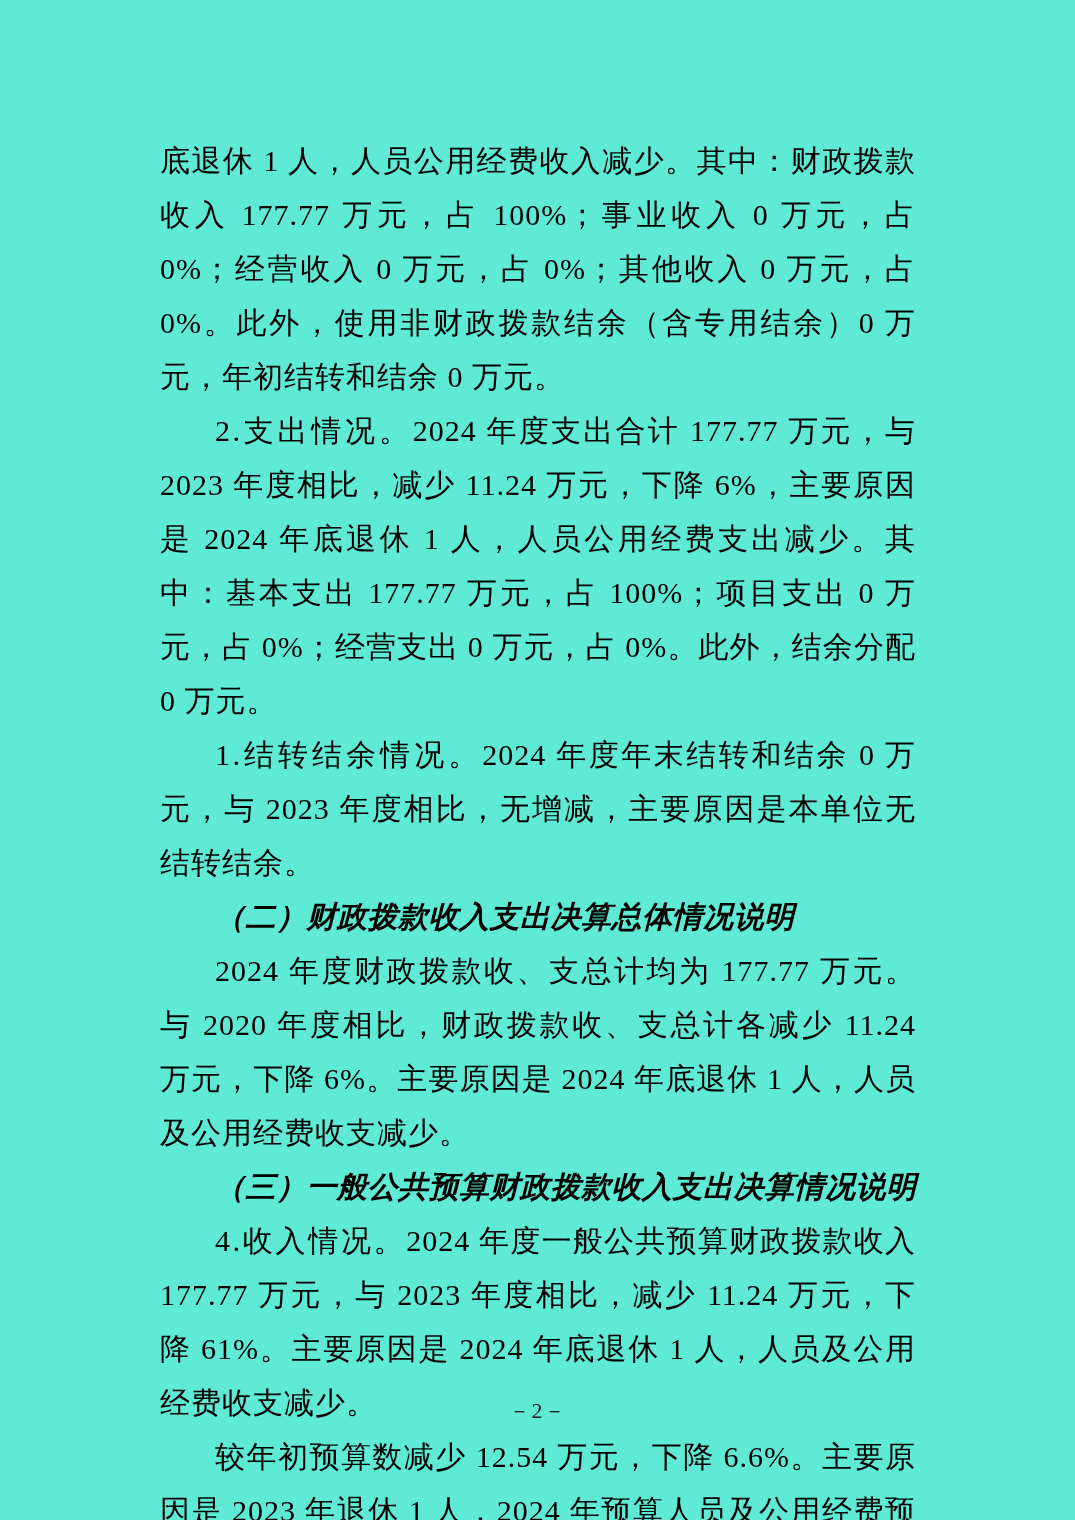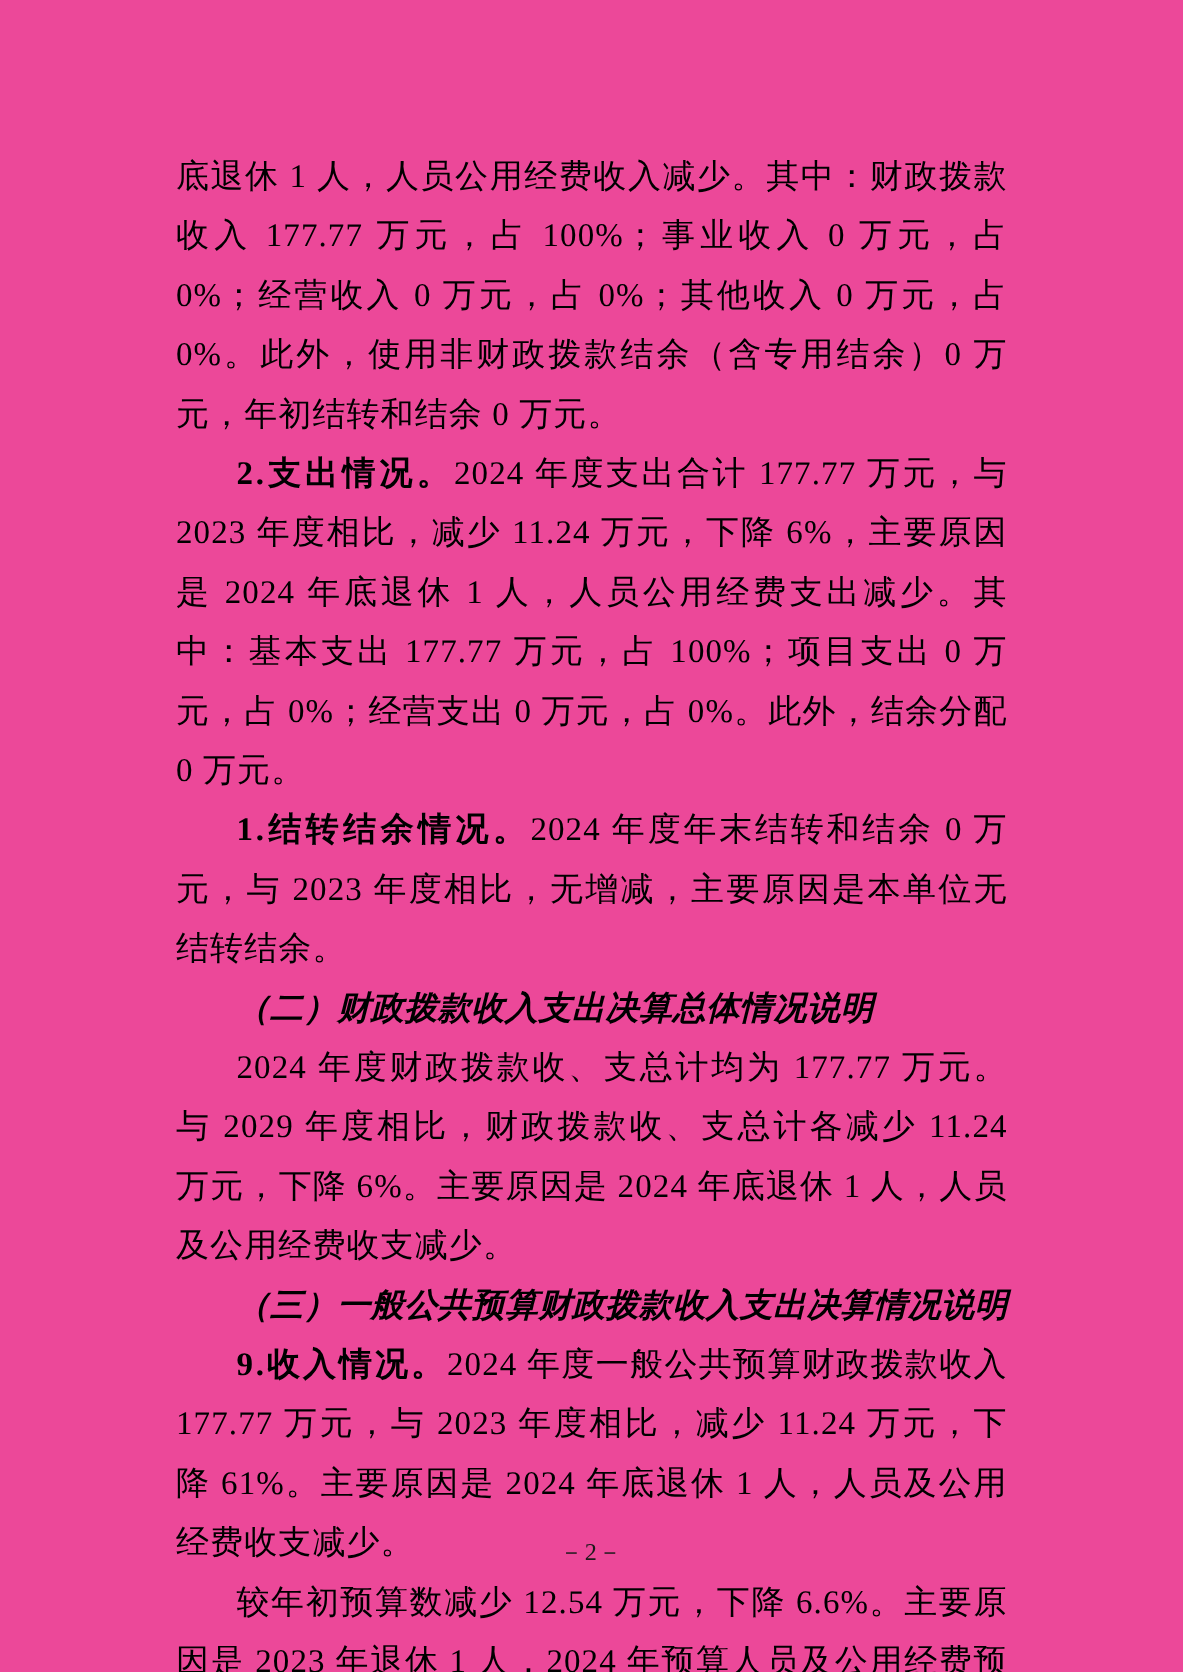--- a/index.html
+++ b/index.html
@@ -11,21 +11,21 @@
     height: 1520px;
     background: #ffffff;
     position: relative;
     overflow: hidden;
     font-family: "Liberation Serif", "DejaVu Serif", serif;
     color: #000000;
   }
   .page {
     position: absolute;
     inset: 0;
-    background: #ec4899;
+    background: #5eead4;
   }
   .content {
     position: absolute;
     left: 160px;
     top: 134px;
     width: 756px;
     font-size: 30px;
     line-height: 54px;
     letter-spacing: 1px;
     text-align: justify;
@@ -38,21 +38,21 @@
   p.indent {
     text-indent: 55px;
   }
   p.heading {
     font-weight: bold;
     white-space: nowrap;
     letter-spacing: 0.5px;
     font-style: italic;
   }
   .lead {
-    font-weight: bold;
+    font-weight: normal;
     letter-spacing: 2.5px;
   }
   .footer {
     position: absolute;
     top: 1396px;
     left: 0;
     width: 100%;
     text-align: center;
     font-size: 22px;
     letter-spacing: 1px;
@@ -67,25 +67,25 @@
   <div class="content">
 
     <p class="para"><span>底退休 1 人，人员公用经费收入减少。其中：财政拨款收入 177.77 万元，占 100%；事业收入 0 万元，占 0%；经营收入 0 万元，占 0%；其他收入 0 万元，占 0%。此外，使用非财政拨款结余（含专用结余）0 万元，年初结转和结余 0 万元。</span></p>
 
     <p class="para indent"><b class="lead">2.支出情况。</b><span>2024 年度支出合计 177.77 万元，与 2023 年度相比，减少 11.24 万元，下降 6%，主要原因是 2024 年底退休 1 人，人员公用经费支出减少。其中：基本支出 177.77 万元，占 100%；项目支出 0 万元，占 0%；经营支出 0 万元，占 0%。此外，结余分配 0 万元。</span></p>
 
     <p class="para indent"><b class="lead">1.结转结余情况。</b><span>2024 年度年末结转和结余 0 万元，与 2023 年度相比，无增减，主要原因是本单位无结转结余。</span></p>
 
     <p class="para indent heading">（二）财政拨款收入支出决算总体情况说明</p>
 
-    <p class="para indent"><span>2024 年度财政拨款收、支总计均为 177.77 万元。与 2029 年度相比，财政拨款收、支总计各减少 11.24 万元，下降 6%。主要原因是 2024 年底退休 1 人，人员及公用经费收支减少。</span></p>
+    <p class="para indent"><span>2024 年度财政拨款收、支总计均为 177.77 万元。与 2020 年度相比，财政拨款收、支总计各减少 11.24 万元，下降 6%。主要原因是 2024 年底退休 1 人，人员及公用经费收支减少。</span></p>
 
     <p class="para indent heading">（三）一般公共预算财政拨款收入支出决算情况说明</p>
 
-    <p class="para indent"><b class="lead">9.收入情况。</b><span>2024 年度一般公共预算财政拨款收入 177.77 万元，与 2023 年度相比，减少 11.24 万元，下降 61%。主要原因是 2024 年底退休 1 人，人员及公用经费收支减少。</span></p>
+    <p class="para indent"><b class="lead">4.收入情况。</b><span>2024 年度一般公共预算财政拨款收入 177.77 万元，与 2023 年度相比，减少 11.24 万元，下降 61%。主要原因是 2024 年底退休 1 人，人员及公用经费收支减少。</span></p>
 
     <p class="para indent"><span>较年初预算数减少 12.54 万元，下降 6.6%。主要原因是 2023 年退休 1 人，2024 年预算人员及公用经费预算减少，此外，年初财政拨款结转和结余 0 万元。</span></p>
 
   </div>
 
   <div class="footer">－2－</div>
 
 </div>
 
 </body></html>

